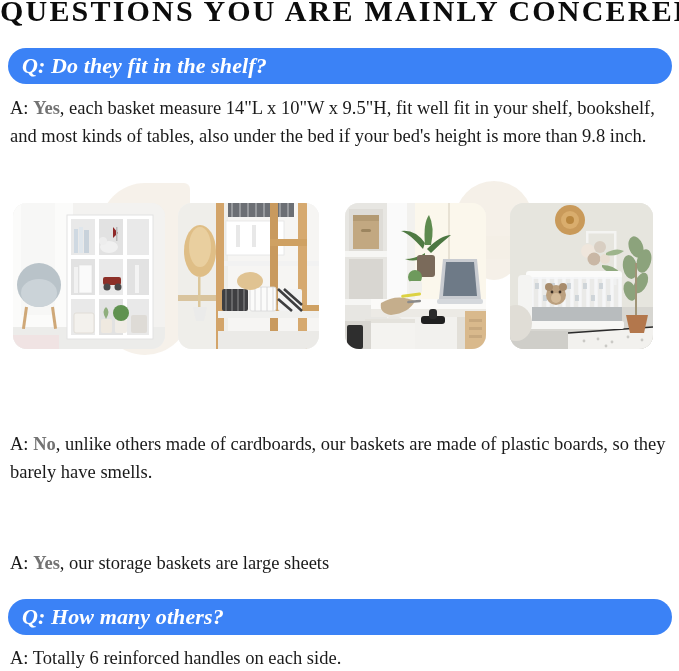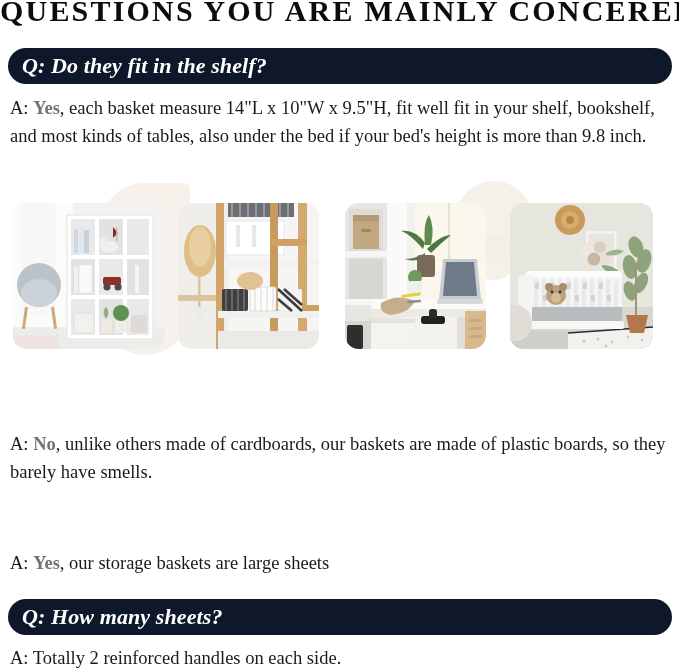--- a/index.html
+++ b/index.html
@@ -39,21 +39,21 @@
     line-height: 40px;
   }
 
   
   .qbar {
     position: absolute;
     left: 8px;
     width: 664px;
     height: 36px;
     border-radius: 18px;
-    background: #0f172a;
+    background: #3b82f6;
     box-sizing: border-box;
   }
   .qbar .qtext {
     position: absolute;
     left: 14px;
     top: 50%;
     transform: translateY(-50%);
     font-family: "Liberation Serif", "DejaVu Serif", serif;
     font-style: italic;
     font-weight: bold;
@@ -410,19 +410,19 @@
 
   <div class="answer" id="answer-2">
     <span>A: </span><span class="hl">No</span><span>, unlike others made of cardboards, our baskets are made of plastic boards, so they barely have smells.</span>
   </div>
 
   <div class="answer" id="answer-3">
     <span>A: </span><span class="hl">Yes</span><span>, our storage baskets are large sheets</span>
   </div>
 
   <div class="qbar" id="qbar-4">
-    <span class="qtext">Q: How many sheets?</span>
+    <span class="qtext">Q: How many others?</span>
   </div>
   <div class="answer" id="answer-4">
-    <span>A: Totally 2 reinforced handles on each side.</span><span class="hl"></span><span></span>
+    <span>A: Totally 6 reinforced handles on each side.</span><span class="hl"></span><span></span>
   </div>
 
 </div>
 
 </body></html>

